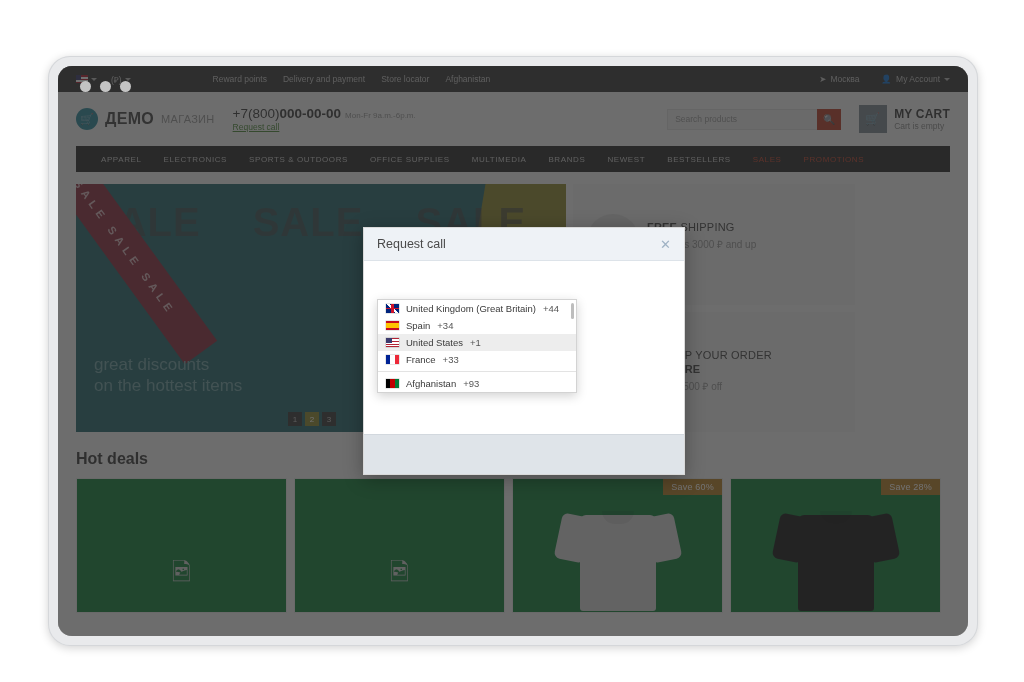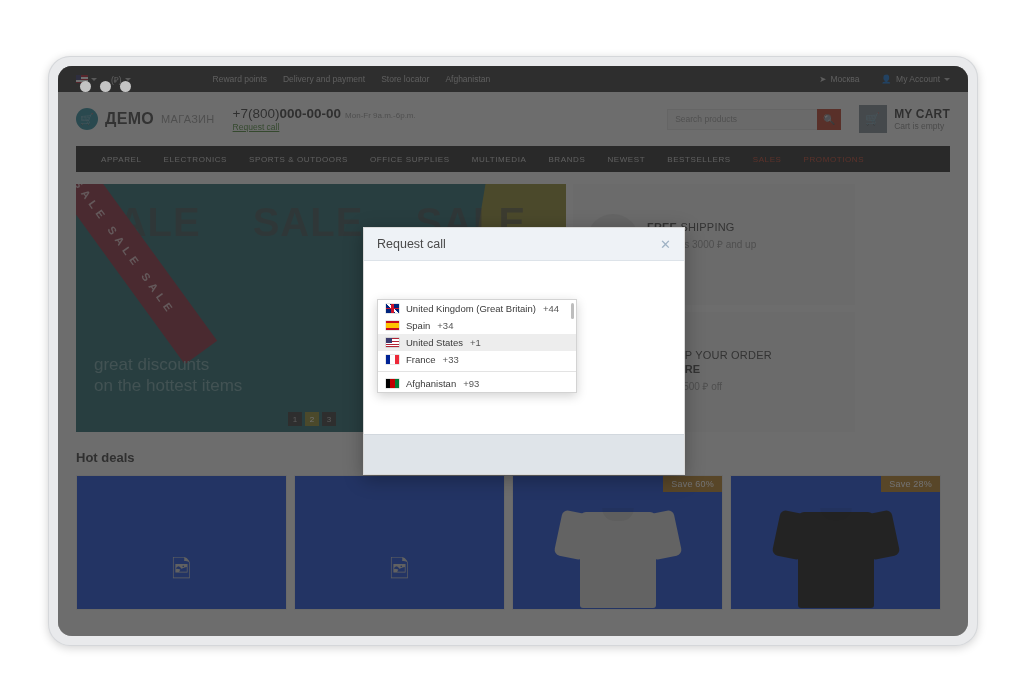--- a/index.html
+++ b/index.html
@@ -164,24 +164,24 @@
     position:absolute; left:14px; top:30px; width:52px;height:52px;border-radius:50%;
     background:#dcdcdc; display:flex;align-items:center;justify-content:center;
     font-size:22px; color:#bfbfbf;
   }
   .promo h4 { font-size:11px; color:#4a4a4a; font-weight:normal; line-height:1.35; letter-spacing:.2px;}
   .promo h4 b { font-weight:bold; }
   .promo p { font-size:10px; color:#9a9a9a; margin-top:2px; }
 
   
   .hotdeals { margin:18px 18px 0 18px; }
-  .hd-title { font-size:13px; font-weight:bold; color:#3f3f3f; margin-bottom:10px; }
+  .hd-title { font-size:16px; font-weight:bold; color:#3f3f3f; margin-bottom:10px; }
   .cards { display:flex; gap:7px; }
   .card {
-    width:211px;height:135px;background:#1d4ed8;border:1px solid #e6e6e6;position:relative;overflow:hidden;
+    width:211px;height:135px;background:#15803d;border:1px solid #e6e6e6;position:relative;overflow:hidden;
     display:flex;align-items:center;justify-content:center;
   }
   .ph-ic { font-size:24px; color:#cfcfcf; margin-top:58px; }
   .badge {
     position:absolute; right:0; top:0; background:#b6812a; color:#fff;
     font-size:9px; padding:3px 8px; letter-spacing:.2px;
   }
   .tee { position:relative; width:120px; height:120px; margin-top:30px; }
   .tee .body {
     position:absolute; left:22px; top:14px; width:76px; height:96px; border-radius:6px 6px 3px 3px;

